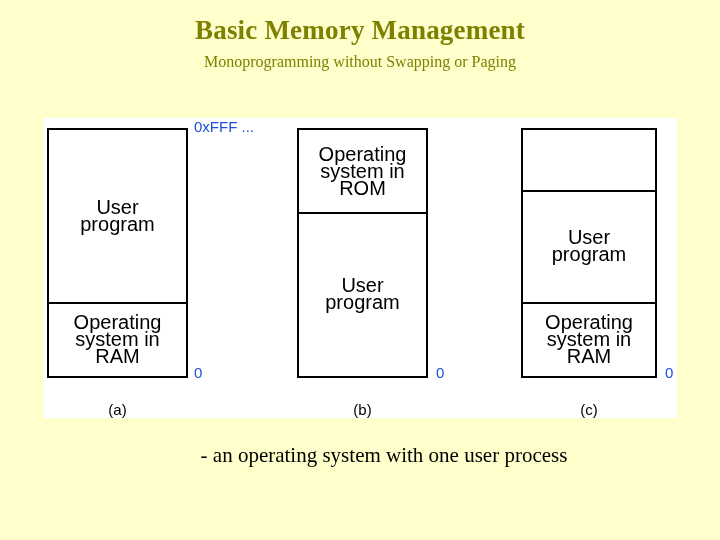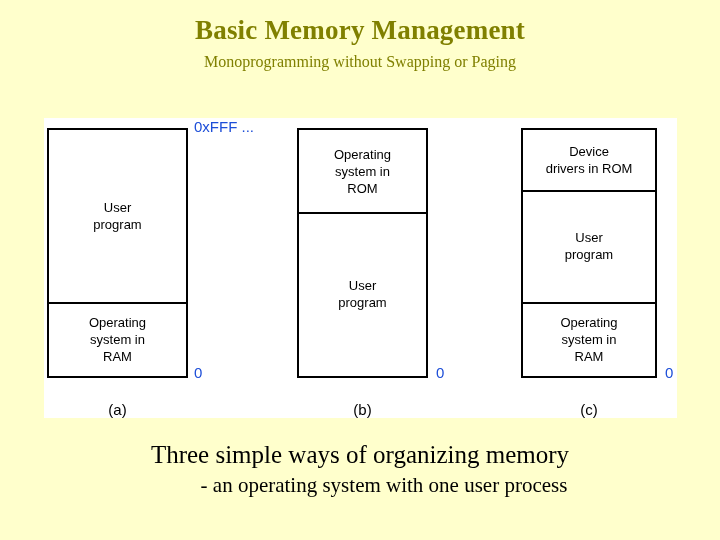--- a/index.html
+++ b/index.html
@@ -70,21 +70,21 @@
   .mem-seg {
     position: absolute;
     box-sizing: border-box;
     left: 0;
     width: 100%;
     display: flex;
     align-items: center;
     justify-content: center;
     text-align: center;
     font-family: "Liberation Sans", sans-serif;
-    font-size: 13px;
+    font-size: 20px;
     line-height: 17px;
     color: #000000;
     background: transparent;
   }
   .seg-divider {
     position: absolute;
     left: 0;
     width: 100%;
     height: 0;
     border-top: 2px solid #000000;
@@ -179,26 +179,20 @@
             <span>program</span>
           </span>
         </div>
       </div>
       <div class="addr-label" style="left:392px; top:246px;">0</div>
       <div class="panel-caption" style="left:253px; top:283px; width:131px;">(b)</div>
     </div>
 
     <div class="mem-diagram">
       <div class="mem-box" style="left:477px; top:10px; width:136px; height:250px;">
-        <div class="mem-seg" style="top:0; height:60px;">
-          <span>
-            <span>Device</span><br>
-            <span>drivers in ROM</span>
-          </span>
-        </div>
         <div class="seg-divider" style="top:60px;"></div>
         <div class="mem-seg" style="top:60px; height:112px;">
           <span>
             <span>User</span><br>
             <span>program</span>
           </span>
         </div>
         <div class="seg-divider" style="top:172px;"></div>
         <div class="mem-seg" style="top:172px; height:74px;">
           <span>
@@ -208,17 +202,16 @@
           </span>
         </div>
       </div>
       <div class="addr-label" style="left:621px; top:246px;">0</div>
       <div class="panel-caption" style="left:477px; top:283px; width:136px;">(c)</div>
     </div>
 
   </div>
 
   <div class="bottom-caption">
-    <div class="caption-line1">Three simple ways of organizing memory</div>
     <div class="caption-line2">- an operating system with one user process</div>
   </div>
 
 </div>
 
 </body></html>

